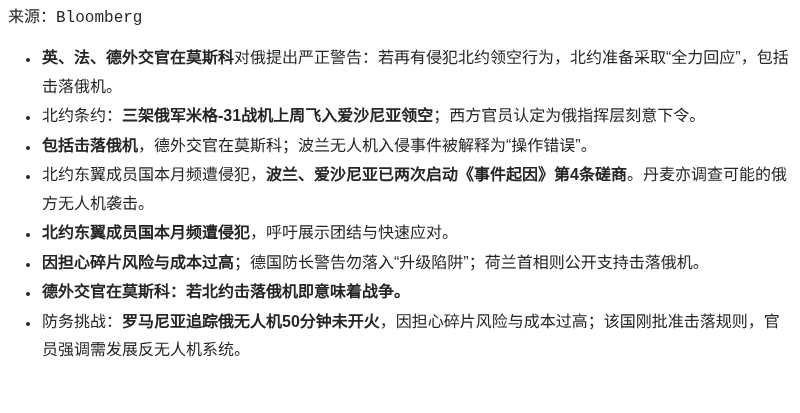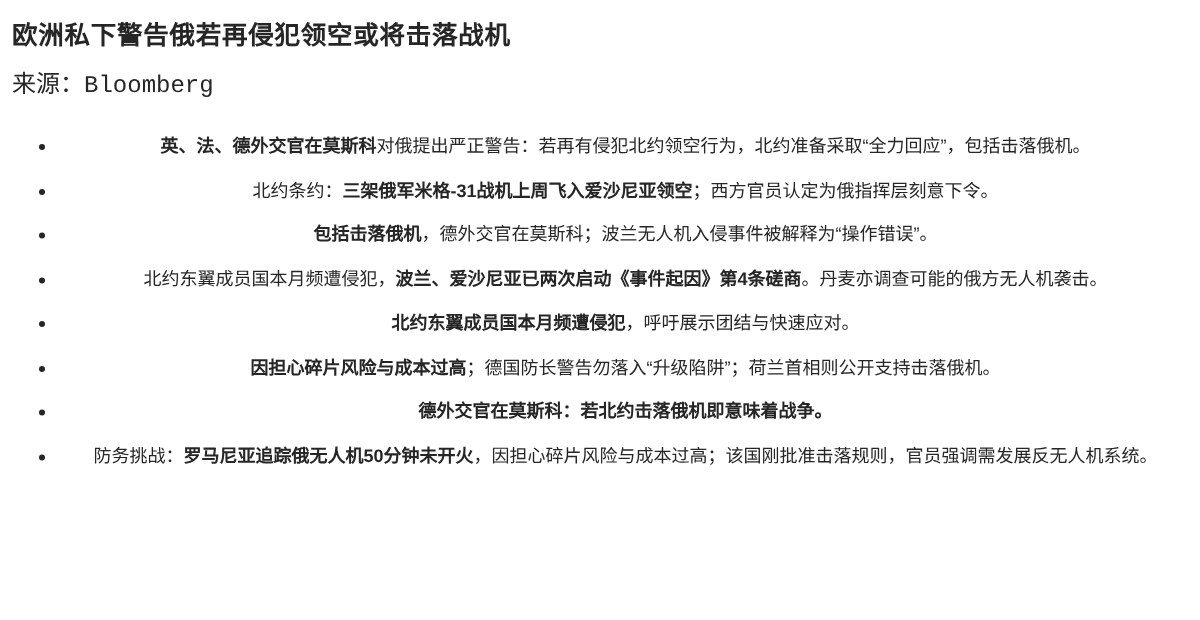--- a/index.html
+++ b/index.html
@@ -35,37 +35,35 @@
   }
   ul.summary-list {
     margin: 13px 0 0 0;
     padding: 0 0 0 32px;
     list-style: disc;
   }
   ul.summary-list li {
     line-height: 28.5px;
     margin: 0 0 1px 0;
     padding-left: 2px;
-    font-size: 12px;
-    text-align: center;
+    font-size: 16px;
   }
   ul.summary-list li::marker {
     color: #262626;
     font-size: 12px;
   }
   .b {
     font-weight: 700;
   }
 </style>
 </head>
 <body>
 
 <div class="doc">
 
-  <h1 class="title">欧洲私下警告俄若再侵犯领空或将击落战机</h1>
 
   <div class="meta-line">
     <span>来源：</span><span>Bloomberg</span>
   </div>
 
 
   <ul class="summary-list">
       <li><span class="b">英、法、德外交官在莫斯科</span><span>对俄提出严正警告：若再有侵犯北约领空行为，北约准备采取“全力回应”，包括击落俄机。</span></li>
       <li><span>北约条约：</span><span class="b">三架俄军米格-31战机上周飞入爱沙尼亚领空</span><span>；西方官员认定为俄指挥层刻意下令。</span></li>
       <li><span class="b">包括击落俄机</span><span>，德外交官在莫斯科；波兰无人机入侵事件被解释为“操作错误”。</span></li>

